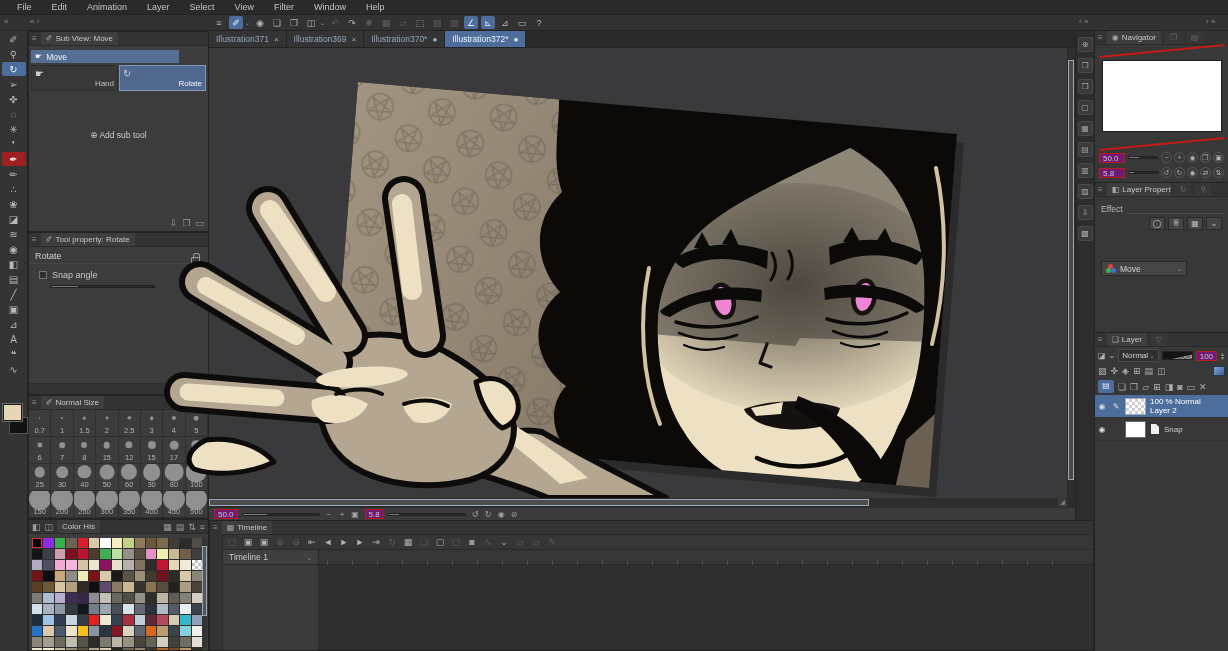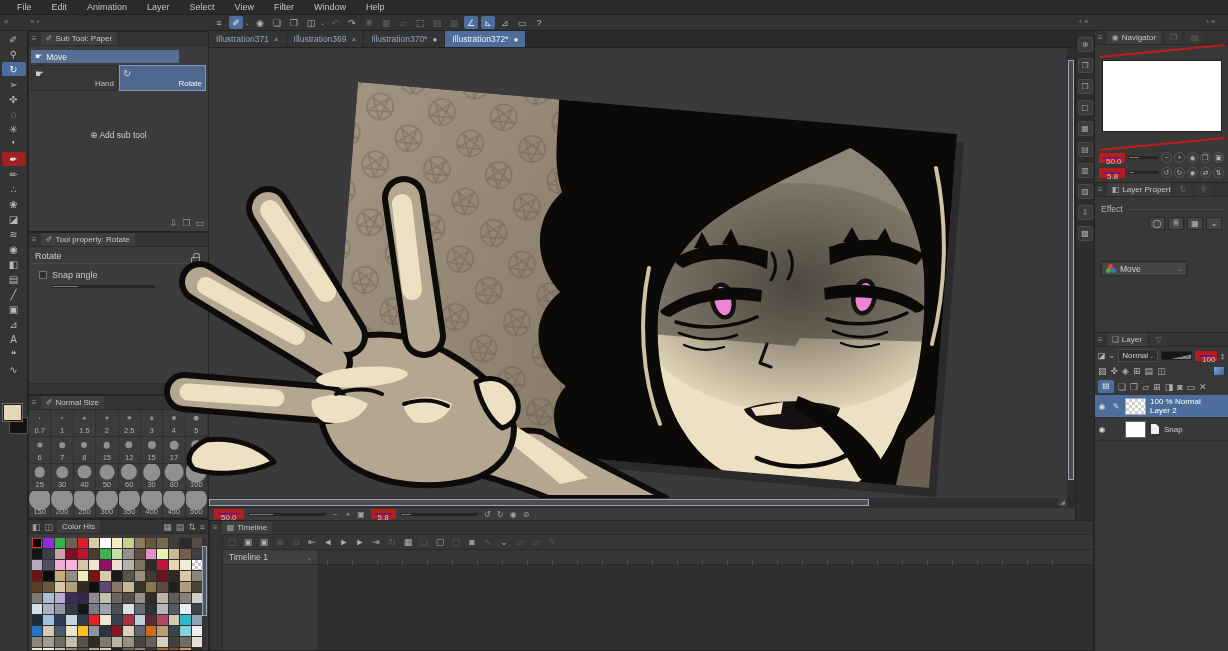--- a/index.html
+++ b/index.html
@@ -88,21 +88,21 @@
 
   
   #canvas-surround { left:209px; top:48px; width:858px; height:450px; background:#3a3a3c; z-index:1; }
   #art { left:150px; top:48px; width:925px; height:450px; z-index:6; pointer-events:none; }
   #vscroll { left:1067px; top:48px; width:8px; height:450px; background:#2e2e2e; z-index:2; }
   #vscroll .thumb { position:absolute; left:1px; width:6px; top:12px; height:420px; background:#4a4a4a; }
   #hscroll { left:209px; top:498px; width:858px; height:9px; background:#2e2e2e; z-index:7; }
   #hscroll .thumb { position:absolute; top:1px; height:7px; left:0; width:660px; background:#4e4e4e; }
   #hscroll .corner { position:absolute; right:0; top:0; width:9px; height:9px; background:#3a3a3a; color:#888; font-size:6px; text-align:center; line-height:9px; }
   #statusbar { left:209px; top:507px; width:866px; height:13px; background:#3b3b3b; border-top:1px solid #2c2c2c; display:flex; align-items:center; gap:4px; padding:0 5px; z-index:7; font-size:8px; }
-  .val-box { background:#701a75; border:4px solid #b91c1c; color:#c9c9c9; height:10px; line-height:9px; padding:0 3px; font-size:8px;text-align:right; }
+  .val-box { background:#701a75; border:1px solid #b91c1c; color:#c9c9c9; height:10px; line-height:9px; padding:0 3px; font-size:8px; }
   .sb-ic { font-size:8px; color:#a5a5a5; width:11px; text-align:center; }
 
   
   #timeline { left:209px; top:520px; width:885px; height:131px; background:#2f2f2f; border:1px solid #242424; z-index:3; }
   #tl-icons { display:flex; align-items:center; gap:4px; padding:2px 0 2px 16px; height:15px; background:#363636; border-bottom:1px solid #2a2a2a; }
   .tl-ic { font-size:9px; color:#b0b0b0; width:12px; text-align:center; }
   .tl-ic.disabled { opacity:.3; }
   #tl-ruler { display:flex; height:15px; border-bottom:1px solid #272727; }
   #tl-strip { position:absolute; left:0; top:13px; bottom:0; width:13px; background:#333; border-right:1px solid #2a2a2a; }
   #tl-name-cell { margin-left:13px; width:96px; background:#3f3f3f; border-right:1px solid #2a2a2a; display:flex; align-items:center; justify-content:space-between; padding:0 6px; font-size:8.5px; color:#c9c9c9; }
@@ -118,21 +118,21 @@
   .rd-panel { position:absolute; left:0; right:0; }
 
   #navigator { top:0; height:151px; }
   #nav-preview { position:absolute; left:7px; top:29px; width:120px; height:72px; background:#ffffff; border:1px solid #1e1e1e; }
   .nav-redline { position:absolute; left:4px; width:126px; height:2px; background:#c41a1a; transform:rotate(-5.5deg); }
   .nav-row { position:absolute; left:4px; display:flex; align-items:center; gap:3px; }
   .nav-btn { width:11px; height:11px; border-radius:6px; border:1px solid #585858; font-size:7px; color:#b5b5b5; text-align:center; line-height:10px; }
   .nav-slider { width:30px; }
 
   #layerprop { top:151px; height:150px; border-top:1px solid #242424; }
-  .lp-label { font-size:8.5px; color:#b9b9b9; padding:7px 0 0 6px; display:flex; align-items:center; gap:4px; }
+  .lp-label { font-size:8.5px; color:#b9b9b9; padding:7px 0 0 6px; display:flex; align-items:flex-end; gap:4px; }
   .lp-label:after { content:""; flex:1; height:1px; background:#4a4a4a; margin-right:4px; }
   #fx-btns { position:absolute; right:6px; top:34px; display:flex; gap:3px; }
   .fx-btn { width:16px; height:13px; background:#454545; border:1px solid #2a2a2a; font-size:8px; color:#c0c0c0; text-align:center; line-height:12px; }
   #expr-dd { position:absolute; left:6px; top:78px; width:86px; height:15px; background:#454545; border:1px solid #2a2a2a; display:flex; align-items:center; gap:4px; padding:0 4px; font-size:8.5px; color:#d0d0d0; }
   .tri-dot { position:relative; width:10px; height:9px; }
   .tri-dot i { position:absolute; width:5px; height:5px; border-radius:50%; }
   .tri-dot i:nth-child(1){ background:#e04040; left:2px; top:0; }
   .tri-dot i:nth-child(2){ background:#40b050; left:0; top:4px; }
   .tri-dot i:nth-child(3){ background:#4070d0; left:5px; top:4px; }
   .dd-caret { margin-left:auto; font-size:6px; color:#9a9a9a; }
@@ -249,21 +249,21 @@
       <div class="tool-btn">∿</div>
     </div>
   <div id="fg-swatch" class="abs" style="background: rgb(229, 214, 182);"></div>
   <div id="bg-swatch" class="abs" style="background: rgb(18, 18, 18);"></div>
 
   <div id="subtool" class="abs panel">
     <div class="panel-header">
       <span class="ph-burger">≡</span>
       <span class="ph-tab">
           <span class="ph-icon">✐</span>
-          <span>Sub Tool: Paper</span>
+          <span>Sub View: Move</span>
         </span>
     </div>
     <div id="subtool-group">
       <span class="ph-icon" style="color:#eef">☛</span>
       <span>Move</span>
     </div>
     <div id="subtool-grid">
         <div class="subtool-cell">
           <span class="st-ic">☛</span>
           <span class="st-lb">Hand</span>

